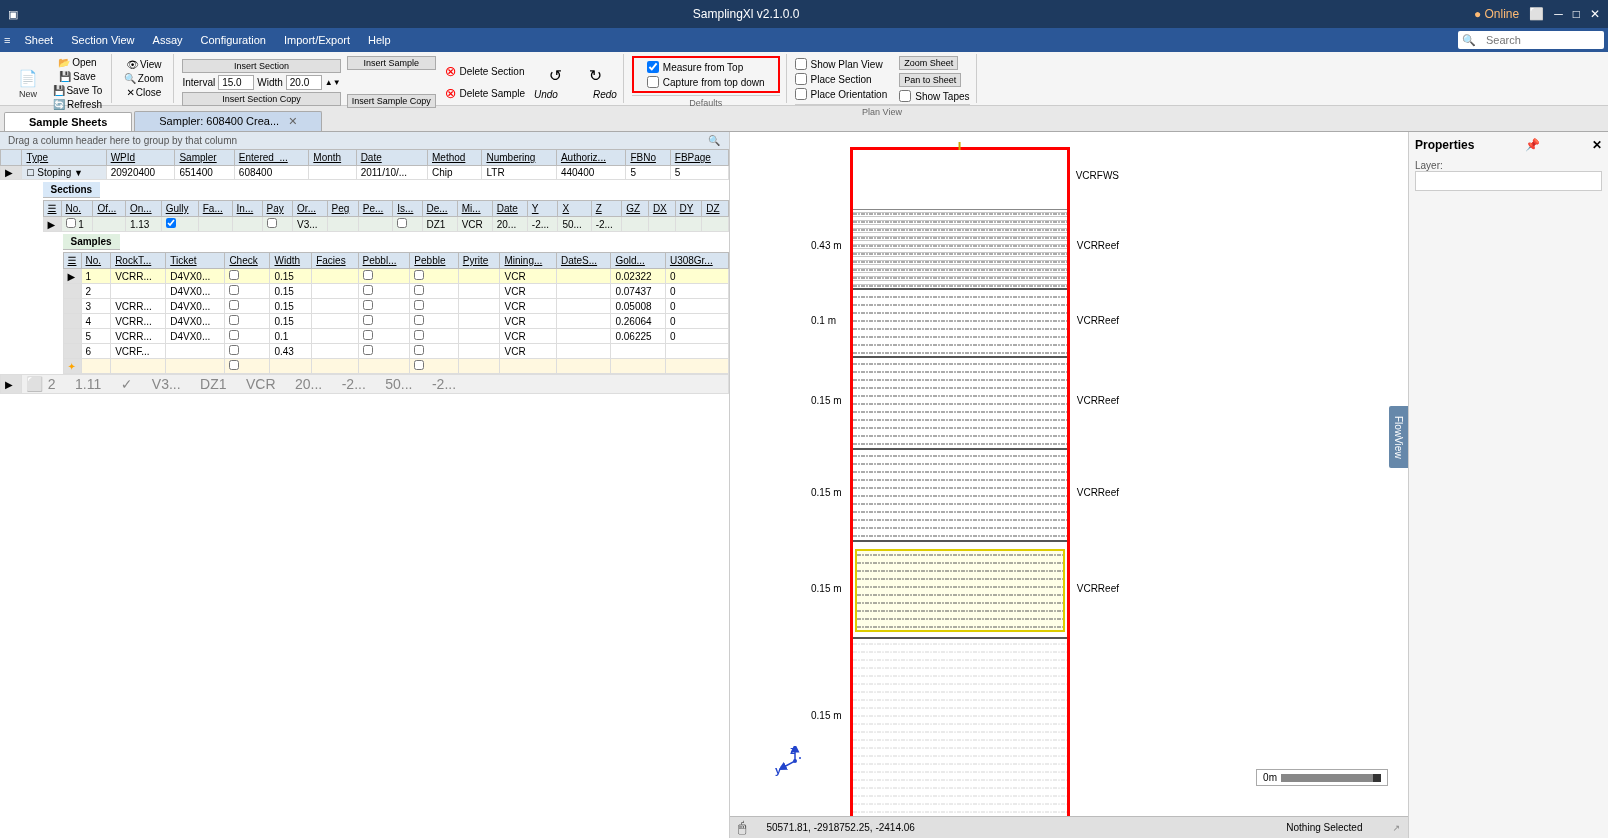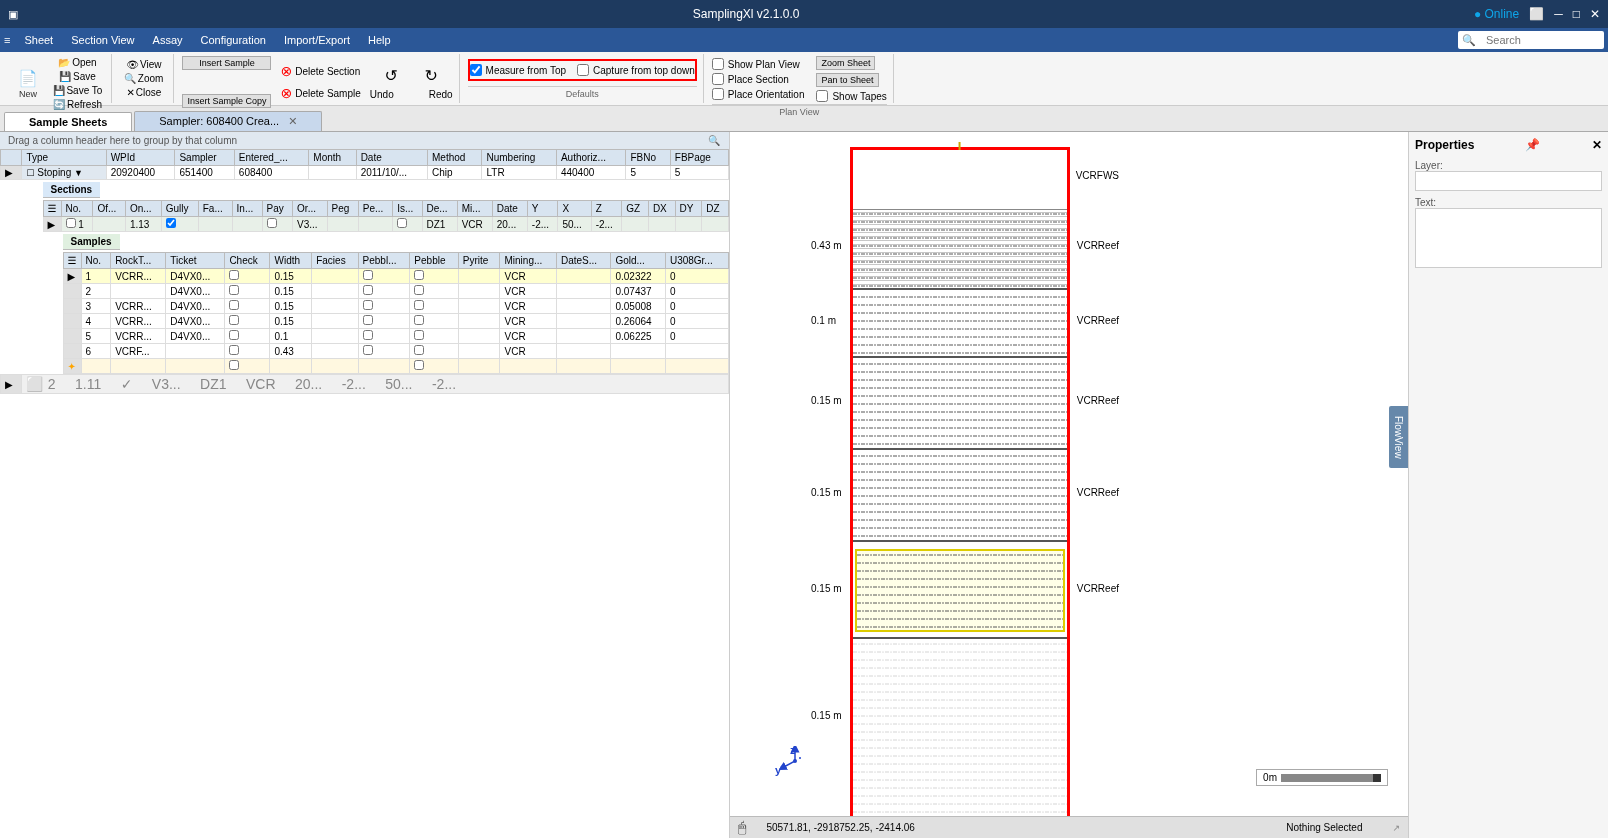--- a/index.html
+++ b/index.html
@@ -20,21 +20,21 @@
     .toolbar { height: 54px; background: #f5f5f5; border-bottom: 1px solid #ccc; display: flex; align-items: stretch; padding: 2px 4px; gap: 2px; }
     .tb-btn { display: flex; flex-direction: column; align-items: center; justify-content: center; padding: 2px 4px; cursor: pointer; border-radius: 2px; font-size: 10px; gap: 1px; min-width: 36px; }
     .tb-btn-icon { font-size: 16px; }
     .tb-label { font-size: 9px; color: #333; }
 
     .toolbar-section-label { font-size: 10px; text-align: center; color: #666; padding: 2px 0; border-top: 1px solid #ccc; }
     .toolbar-group-wrap { display: flex; flex-direction: column; border-right: 1px solid #ccc; padding: 2px 6px; }
     .toolbar-group-row { display: flex; align-items: center; gap: 4px; flex: 1; }
 
     
-    .defaults-box { border: 2px solid red; padding: 3px 0; display: flex; gap: 11px; background: #f5f5f5; }
+    .defaults-box { border: 2px solid red; padding: 3px 13px; display: flex; flex-direction: column; gap: 3px; background: #f5f5f5; }
     .defaults-row { display: flex; align-items: center; gap: 4px; font-size: 10px; }
     .defaults-row input[type=checkbox] { width: 12px; height: 12px; }
 
     
     .num-input { width: 40px; border: 1px solid #aaa; padding: 1px 3px; font-size: 10px; }
 
     
     .del-btn { display: flex; align-items: center; gap: 3px; font-size: 10px; cursor: pointer; padding: 1px 3px; }
     .del-icon { color: red; font-size: 14px; }
     .plan-row { display: flex; align-items: center; gap: 4px; font-size: 10px; }
@@ -49,21 +49,21 @@
     .tab.active { background: white; font-weight: bold; }
     .tab-close { margin-left: 6px; cursor: pointer; color: #666; }
 
     
     .left-panel { width: 730px; background: white; border-right: 1px solid #ccc; display: flex; flex-direction: column; overflow: hidden; }
     .drag-hint { background: #e0e8f0; padding: 3px 8px; font-size: 10px; color: #555; display: flex; justify-content: space-between; align-items: center; }
     .data-grid { flex: 1; overflow: auto; }
 
     
     table { border-collapse: collapse; width: 100%; font-size: 10px; }
-    th { background: #d8e4f0; border: 1px solid #bbb; padding: 2px 4px; white-space: nowrap; font-weight: normal; text-align: left; position: sticky; top: 0; z-index: 1; }
+    th { background: #d8e4f0; border: 1px solid #bbb; padding: 2px 4px; white-space: nowrap; font-weight: normal; text-align: left; position: sticky; top: 0; z-index: 1; text-decoration: underline; }
     td { border: 1px solid #ddd; padding: 1px 4px; white-space: nowrap; }
 
     
     .right-panel { flex: 1; background: #d0d0d0; position: relative; display: flex; flex-direction: column; }
     .canvas-area { flex: 1; position: relative; overflow: hidden; background: #ffffff; }
 
     
     .status-bar { height: 22px; background: #e0e0e0; border-top: 1px solid #bbb; display: flex; align-items: center; padding: 0 8px; font-size: 10px; gap: 20px; }
 
     
@@ -79,21 +79,21 @@
   </style>
 </head>
 <body>
 
 <div class="title-bar">
   <div class="title-bar-left">
     <span>▣</span>
   </div>
   <div class="title-bar-center">SamplingXl v2.1.0.0</div>
   <div class="title-bar-right">
-    <span style="color:#0ea5e9;">● <span>Online</span></span>
+    <span style="color:#fdba74;">● <span>Online</span></span>
     <span style="cursor:pointer;">⬜</span>
     <span style="cursor:pointer;">─</span>
     <span style="cursor:pointer;">□</span>
     <span style="cursor:pointer;">✕</span>
   </div>
 </div>
 
 <div class="menu-bar">
   <span style="color:white; margin-right:4px;">≡</span>
   <span class="menu-item">Sheet</span>
@@ -153,20 +153,31 @@
           <span>✕</span>
           <span>Close</span>
         </div>
       </div>
     </div>
   </div>
 
   <div class="toolbar-group-wrap">
     <div class="toolbar-group-row" style="gap:6px;">
 
+      <div style="display:flex; flex-direction:column; gap:2px;">
+        <button class="small-btn">Insert Section</button>
+        <div style="display:flex; align-items:center; gap:3px; font-size:10px;">
+          <span>Interval</span>
+          <input type="text" class="num-input" value="15.0" style="width: 36px;">
+          <span>Width</span>
+          <input type="text" class="num-input" value="20.0" style="width: 36px;">
+          <span style="cursor:pointer; font-size:8px;">▲▼</span>
+        </div>
+        <button class="small-btn">Insert Section Copy</button>
+      </div>
 
       <div style="display:flex; flex-direction:column; gap:2px;">
         <button class="small-btn">Insert Sample</button>
         <div style="height:20px;"></div>
         <button class="small-btn">Insert Sample Copy</button>
       </div>
 
       <div style="display:flex; flex-direction:column; gap:4px;">
         <div class="del-btn">
           <span class="del-icon">⊗</span>
@@ -176,21 +187,21 @@
           <span class="del-icon">⊗</span>
           <span>Delete Sample</span>
         </div>
       </div>
 
       <div style="display:flex; flex-direction:column; align-items:center; gap:2px;">
         <div style="display:flex; gap:4px;">
           <div class="tb-btn" style="font-size:16px;">↺</div>
           <div class="tb-btn" style="font-size:16px;">↻</div>
         </div>
-        <div style="display:flex; gap:35px; font-size:10px;">
+        <div style="display:flex; gap:35px; font-size:10px;font-style:italic;">
           <span>Undo</span>
           <span>Redo</span>
         </div>
       </div>
     </div>
   </div>
 
   <div class="toolbar-group-wrap">
     <div class="toolbar-group-row">
       <div class="defaults-box">
@@ -645,18 +656,14 @@
   <div class="props-panel">
     <div class="props-title">
       <span>Properties</span>
       <span style="cursor:pointer; font-size:12px;">📌</span>
       <span style="cursor:pointer;">✕</span>
     </div>
     <div class="props-field">
       <div class="props-label">Layer:</div>
       <input type="text" class="props-input" value="" style="">
     </div>
-    <div class="props-field">
-      <div class="props-label">Text:</div>
-      <textarea class="props-textarea" style=""></textarea>
-    </div>
   </div>
 </div>
 
 </body></html>

